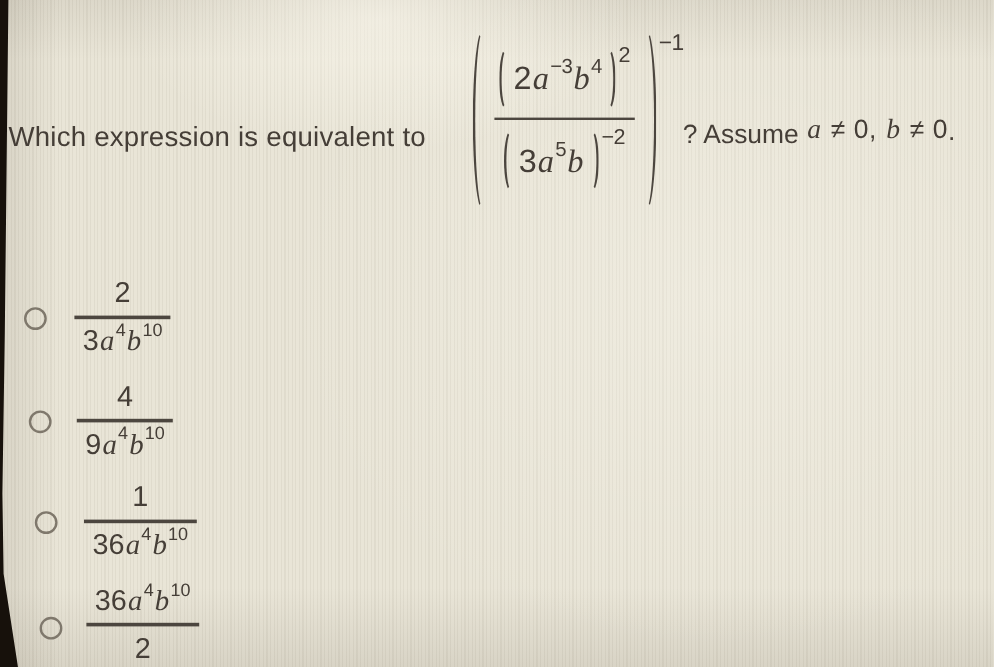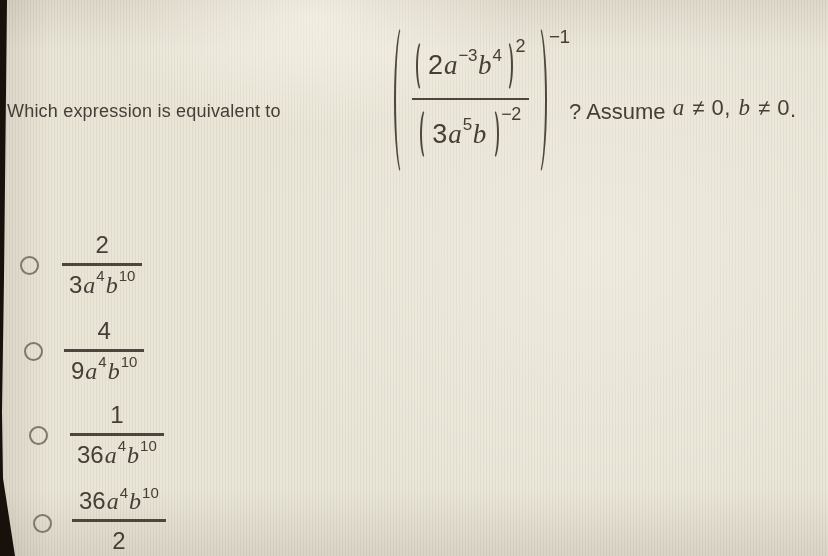--- a/index.html
+++ b/index.html
@@ -18,21 +18,21 @@
   }
 
   
   .page-edge {
     position:absolute; left:0; top:0; width:20px; height:556px;
     background:#17110b;
     clip-path: polygon(0 0, 7px 0, 4px 50%, 2px 74%, 3px 86%, 15px 100%, 0 100%);
   }
 
   
-  .q-text { position:absolute; left:7px; top:101px; font-size:18px; letter-spacing:0.2px; }
+  .q-text { position:absolute; left:7px; top:101px; font-size:23px; letter-spacing:0.2px; }
 
   .q-suffix { position:absolute; left:569px; top:99px; font-size:22px; white-space:nowrap; }
   .assume-math { font-size:22px; position:relative; top:-4px; letter-spacing:0.5px; }
   .assume-math .mvar { font-family:"Liberation Serif", serif; font-style:italic; font-size:23px; }
   .assume-period { position:relative; top:2px; }
 
   
   .expr { position:absolute; left:394px; top:24px; display:flex; align-items:center; }
   .paren { border:2.4px solid rgba(0,0,0,0); border-radius:50%; flex:0 0 auto; }
   .paren.left  { border-left-color:#4c463f; }

